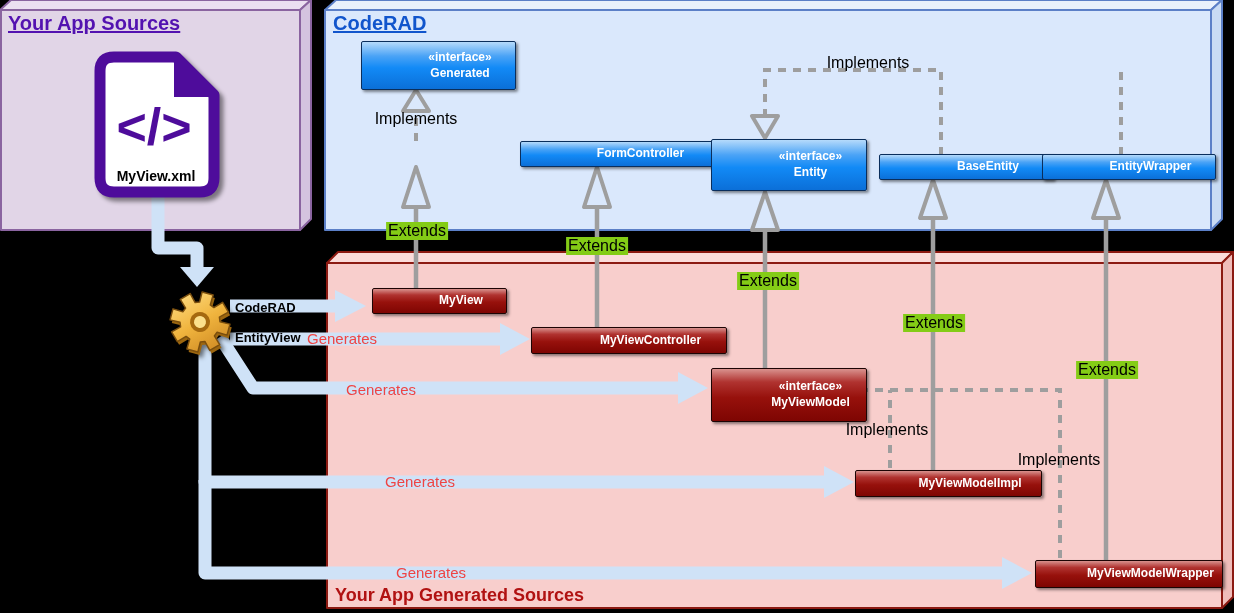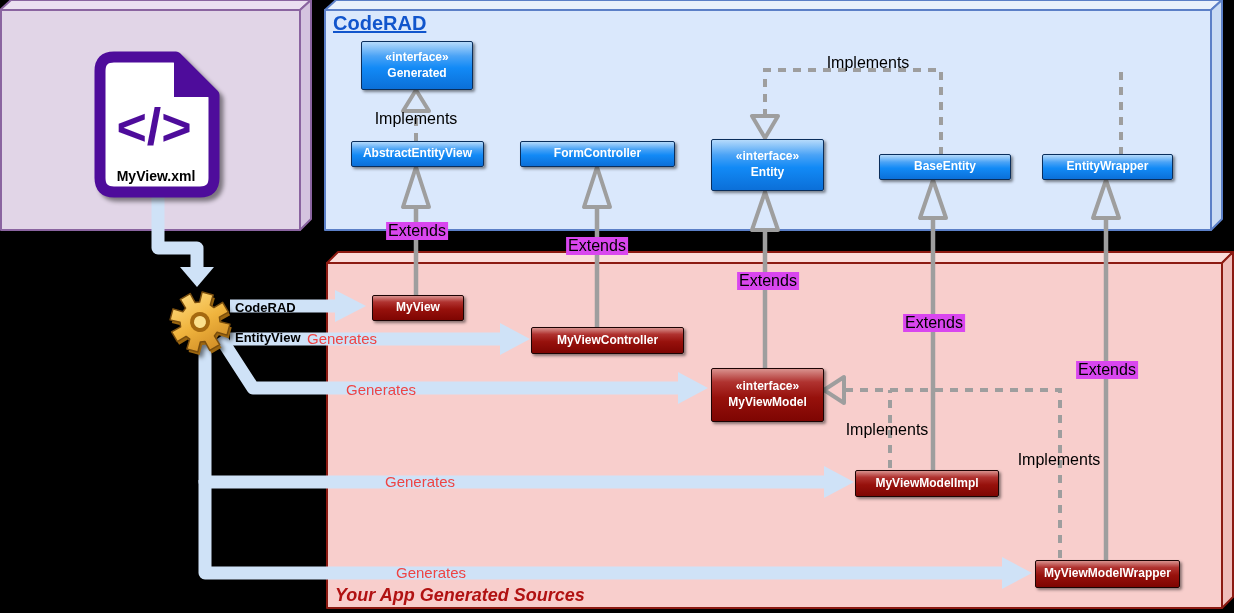--- a/index.html
+++ b/index.html
@@ -2,28 +2,28 @@
 <html><head>
 <meta charset="utf-8">
 <style>
   html,body{margin:0;padding:0;background:#000;}
   #stage{position:relative;width:1234px;height:613px;background:#000;overflow:hidden;
          font-family:"Liberation Sans",sans-serif;}
   .abs{position:absolute;left:0;top:0;}
   .container-title{position:absolute;font-size:20px;font-weight:bold;text-decoration:underline;white-space:nowrap;}
   .title-sources{color:#5312b0;}
   .title-coderad{color:#1155cc;}
-  .title-generated{color:#b11212;text-decoration:none;font-size:18px;font-style:italic;}
+  .title-generated{color:#b11212;text-decoration:none;font-size:18px;}
   .cls{position:absolute;display:flex;flex-direction:column;align-items:center;justify-content:center;
        color:#fff;font-weight:bold;font-size:12px;line-height:1.3;text-align:center;
-       border:1px solid #0a2e5c;border-radius:2px;box-shadow:2px 2px 3px rgba(0,0,0,.45);white-space:nowrap;}
+       border:1px solid #0a2e5c;border-radius:2px;box-shadow:2px 2px 3px rgba(0,0,0,.45);white-space:nowrap;padding-left:43px;}
   .cls.blue{background:linear-gradient(180deg,#b5dafb 0%,#4aa3f6 30%,#128af6 55%,#0b6fd8 100%);border-color:#0a2e5c;}
   .cls.red{background:linear-gradient(180deg,#d9928e 0%,#b03330 25%,#97110c 55%,#7e0502 100%);border-color:#1c0404;}
   .edge-label{position:absolute;transform:translate(-50%,-50%);font-size:16px;color:#000;white-space:nowrap;}
-  .edge-label.bg{background:#d946ef;padding:0 2px;}
+  .edge-label.bg{background:#84cc16;padding:0 2px;}
   .gen-label{position:absolute;transform:translate(-50%,-50%);font-size:15px;color:#ef4444;white-space:nowrap;}
   .proc-label{position:absolute;font-size:13px;font-weight:bold;color:#000;white-space:nowrap;}
 </style>
 </head>
 <body>
 
 <div id="stage">
 
   <svg class="abs" width="1234" height="613" viewBox="0 0 1234 613">
     <g stroke="#8A64A0" stroke-width="2" stroke-linejoin="round">
@@ -83,45 +83,43 @@
       <polygon points="597,167 584,207 610,207"></polygon>
       <polygon points="765,192 752,230 778,230"></polygon>
       <polygon points="933,180 920,218 946,218"></polygon>
       <polygon points="1106,180 1093,218 1119,218"></polygon>
       <polygon points="416,90 403,111 429,111"></polygon>
       <polygon points="765,138 752,116 778,116"></polygon>
     </g>
     <polygon points="824,390 844,377 844,403" fill="#F8CECC" stroke="#9e9e9e" stroke-width="4" stroke-linejoin="round"></polygon>
   </svg>
 
+  <div class="container-title title-sources" style="left:8px;top:12px">Your App Sources</div>
   <div class="container-title title-coderad" style="left:333px;top:12px">CodeRAD</div>
   <div class="container-title title-generated" style="left:335px;top:585px">Your App Generated Sources</div>
 
   <div class="cls blue" style="left:361px;top:41px;width:110px;height:47px">
     <span>«interface»</span>
     <span>Generated</span>
-  </div>
-  <div class="cls blue" style="left:351px;top:141px;width:131px;height:24px">
-    <span>AbstractEntityView</span>
   </div>
   <div class="cls blue" style="left:520px;top:141px;width:153px;height:24px">
     <span>FormController</span>
   </div>
   <div class="cls blue" style="left:711px;top:139px;width:111px;height:50px">
     <span>«interface»</span>
     <span>Entity</span>
   </div>
   <div class="cls blue" style="left:879px;top:154px;width:130px;height:24px">
     <span>BaseEntity</span>
   </div>
   <div class="cls blue" style="left:1042px;top:154px;width:129px;height:24px">
     <span>EntityWrapper</span>
   </div>
 
-  <div class="cls red" style="left:372px;top:295px;width:90px;height:24px">
+  <div class="cls red" style="left:372px;top:288px;width:90px;height:24px">
     <span>MyView</span>
   </div>
   <div class="cls red" style="left:531px;top:327px;width:151px;height:25px">
     <span>MyViewController</span>
   </div>
   <div class="cls red" style="left:711px;top:368px;width:111px;height:52px">
     <span>«interface»</span>
     <span>MyViewModel</span>
   </div>
   <div class="cls red" style="left:855px;top:470px;width:142px;height:25px">

